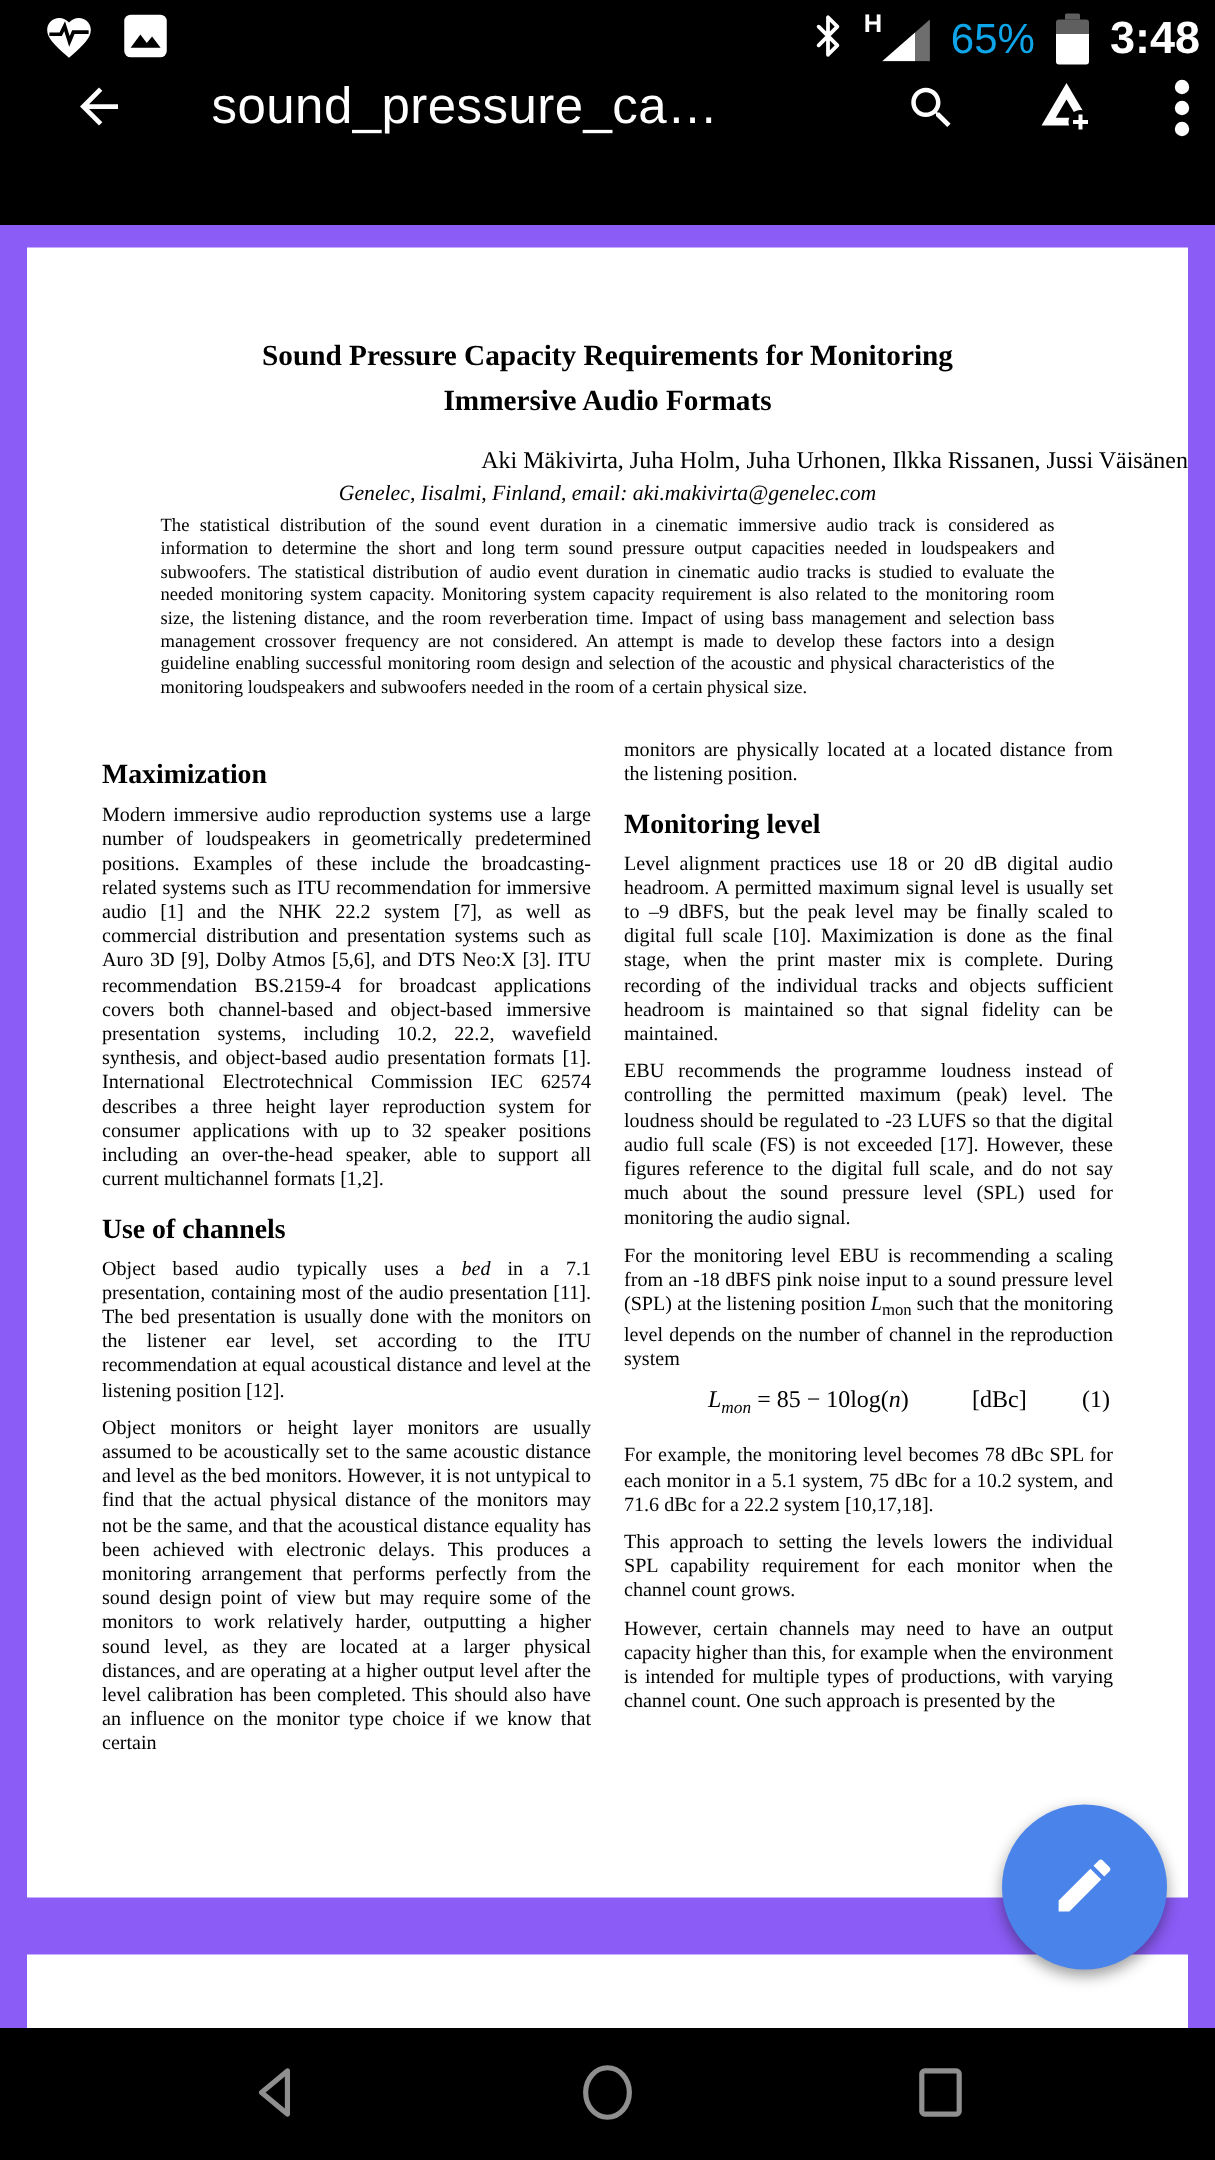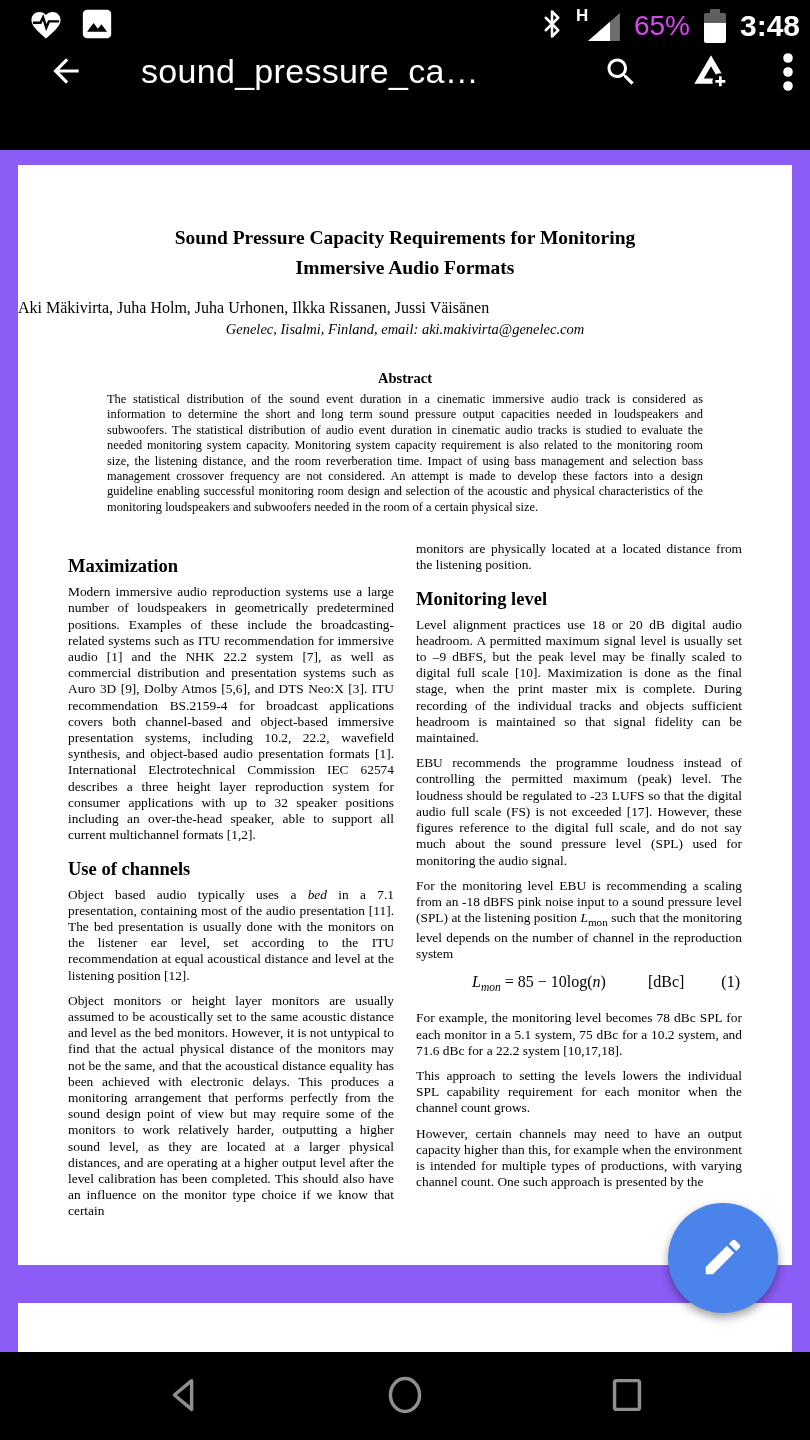--- a/index.html
+++ b/index.html
@@ -3,21 +3,21 @@
 <meta charset="utf-8">
 <style>
   html,body{margin:0;padding:0;width:810px;height:1440px;background:#000;overflow:hidden;}
   body{font-family:"Liberation Sans",sans-serif;position:relative;}
 
   
   .status-bar{position:absolute;top:0;left:0;width:810px;height:52px;background:#000;
     display:flex;align-items:center;}
   .sb-left{display:flex;align-items:center;gap:16px;margin-left:28px;}
   .sb-right{display:flex;align-items:center;gap:14px;margin-left:auto;margin-right:10px;}
-  .sb-text{color:#d946ef;font-size:28px;font-weight:400;}
+  .sb-text{color:#0ea5e9;font-size:28px;font-weight:400;}
   .sb-time{color:#fff;font-size:30px;font-weight:700;}
   .signal-wrap{position:relative;width:44px;height:34px;}
   .h-label{position:absolute;left:0;top:-3px;color:#fff;font-size:17px;font-weight:bold;}
   .signal-triangle{position:absolute;right:0;bottom:2px;width:32px;height:28px;
     clip-path:polygon(0 100%,100% 0,100% 100%);
     background:linear-gradient(90deg,#fff 0 68%,#6e6e6e 68% 100%);}
   .battery{width:22px;display:flex;flex-direction:column;align-items:center;}
   .battery-cap{width:10px;height:4px;background:#5f5f5f;border-radius:1px 1px 0 0;}
   .battery-body{width:22px;height:30px;border-radius:2px;
     background:linear-gradient(180deg,#5f5f5f 0 33%,#fff 33%);}
@@ -32,21 +32,21 @@
   .tb-search{margin-right:52px;}
   .tb-drive{margin-right:50px;}
 
   
   .viewport{position:absolute;top:150px;left:0;width:810px;height:1202px;background:#8b5cf6;}
   .page{position:absolute;left:18px;top:15px;width:774px;height:1100px;background:#fff;
     color:#000;font-family:"Liberation Serif","DejaVu Serif",serif;}
   .page2{position:absolute;left:18px;top:1153px;width:774px;height:49px;background:#fff;}
 
   .paper-title{text-align:center;font-weight:bold;font-size:19.5px;line-height:30px;margin-top:58px;}
-  .authors{text-align:left;font-size:16px;margin-top:16px;}
+  .authors{text-align:right;font-size:16px;margin-top:16px;}
   .affiliation{text-align:center;font-style:italic;font-size:14.5px;margin-top:4px;}
   .abstract-heading{text-align:center;font-weight:bold;font-size:14.5px;margin-top:32px;}
   .abstract-body{width:596px;margin:5px auto 0;font-size:12.4px;line-height:15.4px;text-align:justify;}
 
   .columns{display:flex;gap:22px;padding:0 50px;margin-top:26px;}
   .col{width:326px;font-size:13.4px;line-height:16.2px;text-align:justify;}
   .col h2{font-size:18.5px;font-weight:bold;margin:14px 0 7px;line-height:22px;text-align:left;}
   .col p{margin:0 0 9px;}
   .formula{position:relative;margin:12px 0 14px;font-size:16px;height:22px;}
   .f-main{margin-left:56px;font-style:italic;}
@@ -144,21 +144,20 @@
 <div class="viewport">
 
   <div class="page">
     <div class="paper-title">
       <div>Sound Pressure Capacity Requirements for Monitoring</div>
       <div>Immersive Audio Formats</div>
     </div>
     <div class="authors">Aki Mäkivirta, Juha Holm, Juha Urhonen, Ilkka Rissanen, Jussi Väisänen</div>
     <div class="affiliation">Genelec, Iisalmi, Finland, email: aki.makivirta@genelec.com</div>
 
-    <div class="abstract-heading">Abstract</div>
     <div class="abstract-body">The statistical distribution of the sound event duration in a cinematic immersive audio track is considered as information to determine the short and long term sound pressure output capacities needed in loudspeakers and subwoofers. The statistical distribution of audio event duration in cinematic audio tracks is studied to evaluate the needed monitoring system capacity. Monitoring system capacity requirement is also related to the monitoring room size, the listening distance, and the room reverberation time. Impact of using bass management and selection bass management crossover frequency are not considered. An attempt is made to develop these factors into a design guideline enabling successful monitoring room design and selection of the acoustic and physical characteristics of the monitoring loudspeakers and subwoofers needed in the room of a certain physical size.</div>
 
     <div class="columns">
       <div class="col">
         <h2>Maximization</h2>
         <p>Modern immersive audio reproduction systems use a large number of loudspeakers in geometrically predetermined positions. Examples of these include the broadcasting-related systems such as ITU recommendation for immersive audio [1] and the NHK 22.2 system [7], as well as commercial distribution and presentation systems such as Auro 3D [9], Dolby Atmos [5,6], and DTS Neo:X [3].  ITU recommendation BS.2159-4 for broadcast applications covers both channel-based and object-based immersive presentation systems, including 10.2, 22.2, wavefield synthesis, and object-based audio presentation formats [1]. International Electrotechnical Commission IEC 62574 describes a three height layer reproduction system for consumer applications with up to 32 speaker positions including an over-the-head speaker, able to support all current multichannel formats [1,2].</p>
         <h2>Use of channels</h2>
         <p><span>Object based audio typically uses a </span><i>bed</i><span> in a 7.1 presentation, containing most of the audio presentation [11]. The bed presentation is usually done with the monitors on the listener ear level, set according to the ITU recommendation at equal acoustical distance and level at the listening position [12].</span></p>
         <p>Object monitors or height layer monitors are usually assumed to be acoustically set to the same acoustic distance and level as the bed monitors. However, it is not untypical to find that the actual physical distance of the monitors may not be the same, and that the acoustical distance equality has been achieved with electronic delays. This produces a monitoring arrangement that performs perfectly from the sound design point of view but may require some of the monitors to work relatively harder, outputting a higher sound level, as they are located at a larger physical distances, and are operating at a higher output level after the level calibration has been completed. This should also have an influence on the monitor type choice if we know that certain</p>
       </div>

